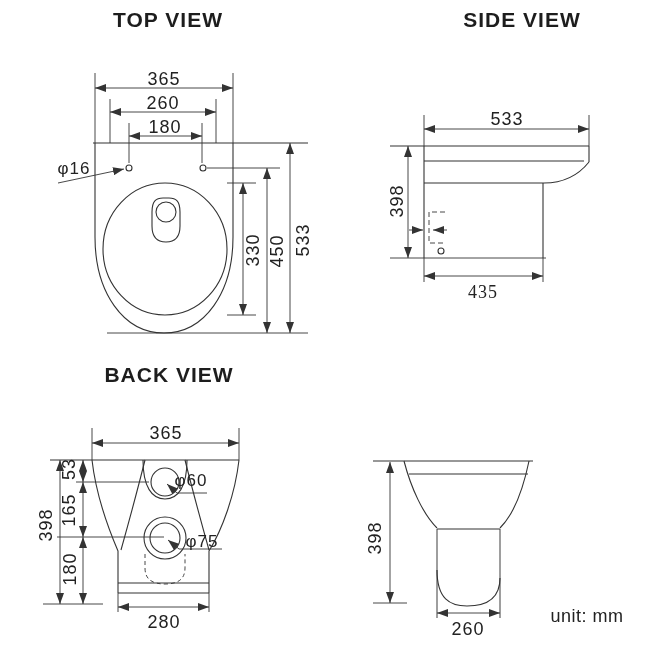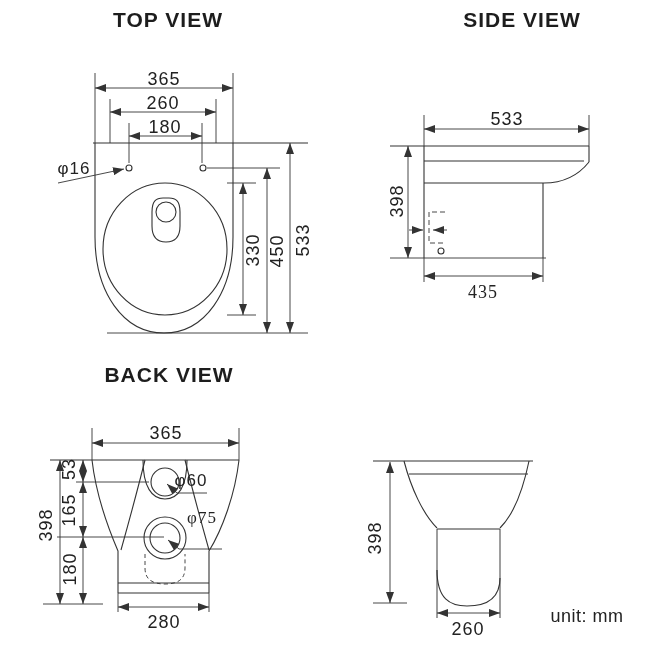--- a/index.html
+++ b/index.html
@@ -195,21 +195,21 @@
   <div class="label vert" style="left:397px; top:201px;">398</div>
   <div class="label" style="left:483px; top:292px;font-family:Liberation Serif, serif;">435</div>
 
   <div class="label title" style="left:169px; top:374px;">BACK VIEW</div>
   <div class="label" style="left:166px; top:433px;">365</div>
   <div class="label vert" style="left:69px; top:469px;">53</div>
   <div class="label vert" style="left:69px; top:510px;">165</div>
   <div class="label vert" style="left:46px; top:525px;">398</div>
   <div class="label vert" style="left:70px; top:569px;">180</div>
   <div class="label small" style="left:191px; top:480px;">φ60</div>
-  <div class="label small" style="left:202px; top:517px;font-family:Liberation Serif, serif;">φ75</div>
+  <div class="label small" style="left:202px; top:541px;">φ75</div>
   <div class="label" style="left:164px; top:622px;">280</div>
 
   <div class="label vert" style="left:375px; top:538px;">398</div>
   <div class="label" style="left:468px; top:629px;">260</div>
 
   <div class="label" style="left:587px; top:616px; letter-spacing:0.5px;text-align:center;">unit: mm</div>
 
 </div>
 
 </body></html>

